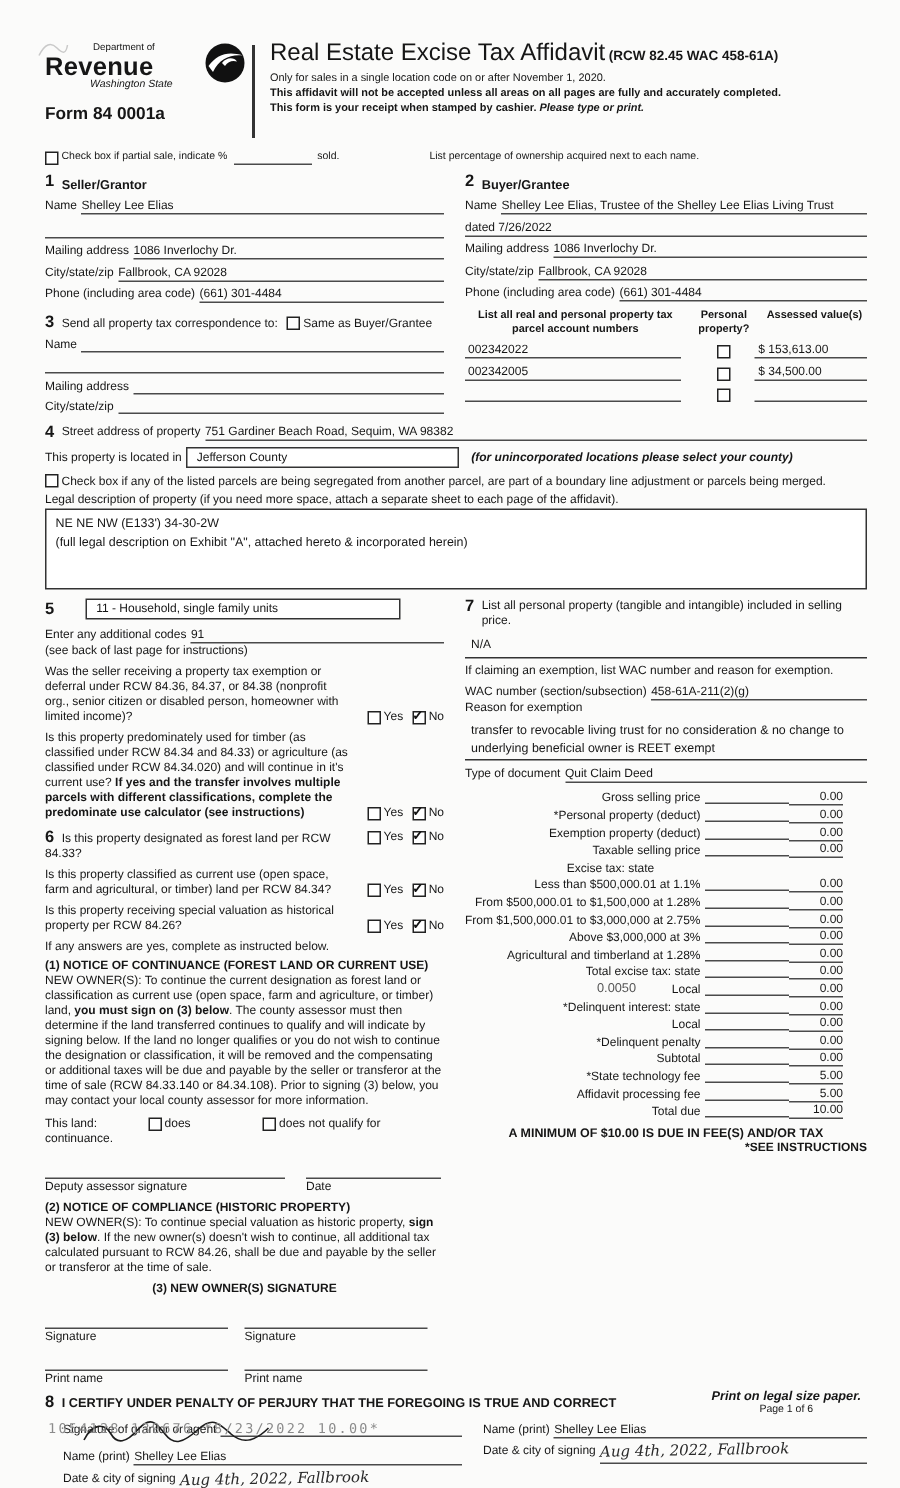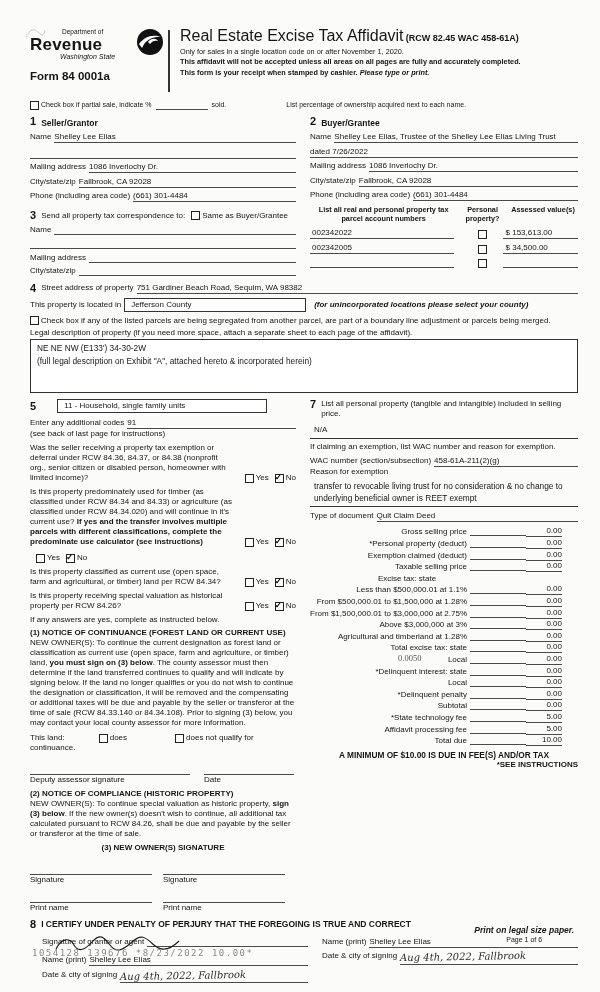--- a/index.html
+++ b/index.html
@@ -45,21 +45,21 @@
   
   .q{display:flex;margin-top:4px}
   .q-text{flex:1;padding-right:4px}
   .yesno{white-space:nowrap;align-self:flex-end;display:flex;align-items:center}
   
   .fee-row{display:flex;align-items:flex-end;height:11.6px;position:relative;padding-right:16px}
   .fee-label{flex:1;text-align:right;white-space:nowrap}
   .fee-leader{width:56px;border-bottom:1px solid #4a4a4a;margin:0 0 1px 3px}
   .fee-value{width:36px;text-align:right;border-bottom:1px solid #4a4a4a;padding-bottom:0}
   .fee-row.centered .fee-label{flex:none;margin:0 auto;padding-right:58px}
-  .fee-prefix{position:absolute;left:88px;bottom:1px;color:#555;font-size:8.5px;font-family:Liberation Serif, serif}
+  .fee-prefix{position:absolute;left:88px;bottom:1px;color:#555;font-size:8.5px;font-family:Liberation Sans, sans-serif}
   
   .sigbox{position:relative}
   .sigbox svg{position:absolute;left:10px;bottom:-3px}
   .stamp{position:absolute;left:32px;top:948px;font-family:"DejaVu Sans Mono",monospace;font-size:9px;color:#8b8b8b;letter-spacing:1.5px;white-space:nowrap}
   .print-legal{position:absolute;right:26px;top:925px;text-align:center}
   .pencil{position:absolute;left:24px;top:26px;opacity:.5}
 </style>
 </head>
 <body>
 
@@ -259,20 +259,21 @@
         <div class="q-text"><span>Is this property predominately used for timber (as classified under RCW 84.34 and 84.33) or agriculture (as classified under RCW 84.34.020) and will continue in it's current use? </span><span class="b">If yes and the transfer involves multiple parcels with different classifications, complete the predominate use calculator (see instructions)</span></div>
         <div class="yesno">
           <span class="cb"></span>
             <span>Yes</span>
           <span class="cb checked"></span>
             <span>No</span>
         </div>
       </div>
 
       <div class="q" style="margin-top:6px">
+        <div class="q-text"><span class="num">6</span><span>Is this property designated as forest land per RCW 84.33?</span></div>
         <div class="yesno" style="align-self:flex-start">
           <span class="cb"></span>
             <span>Yes</span>
           <span class="cb checked"></span>
             <span>No</span>
         </div>
       </div>
 
       <div class="q">
         <div class="q-text">Is this property classified as current use (open space, farm and agricultural, or timber) land per RCW 84.34?</div>
@@ -376,21 +377,21 @@
 
           <div class="fee-row">
             <span class="fee-prefix"></span>
             <span class="fee-label">*Personal property (deduct)</span>
             <span class="fee-leader"></span>
             <span class="fee-value">0.00</span>
           </div>
 
           <div class="fee-row">
             <span class="fee-prefix"></span>
-            <span class="fee-label">Exemption claimed (deduct)</span>
+            <span class="fee-label">Exemption property (deduct)</span>
             <span class="fee-leader"></span>
             <span class="fee-value">0.00</span>
           </div>
 
           <div class="fee-row">
             <span class="fee-prefix"></span>
             <span class="fee-label">Taxable selling price</span>
             <span class="fee-leader"></span>
             <span class="fee-value">0.00</span>
           </div>

